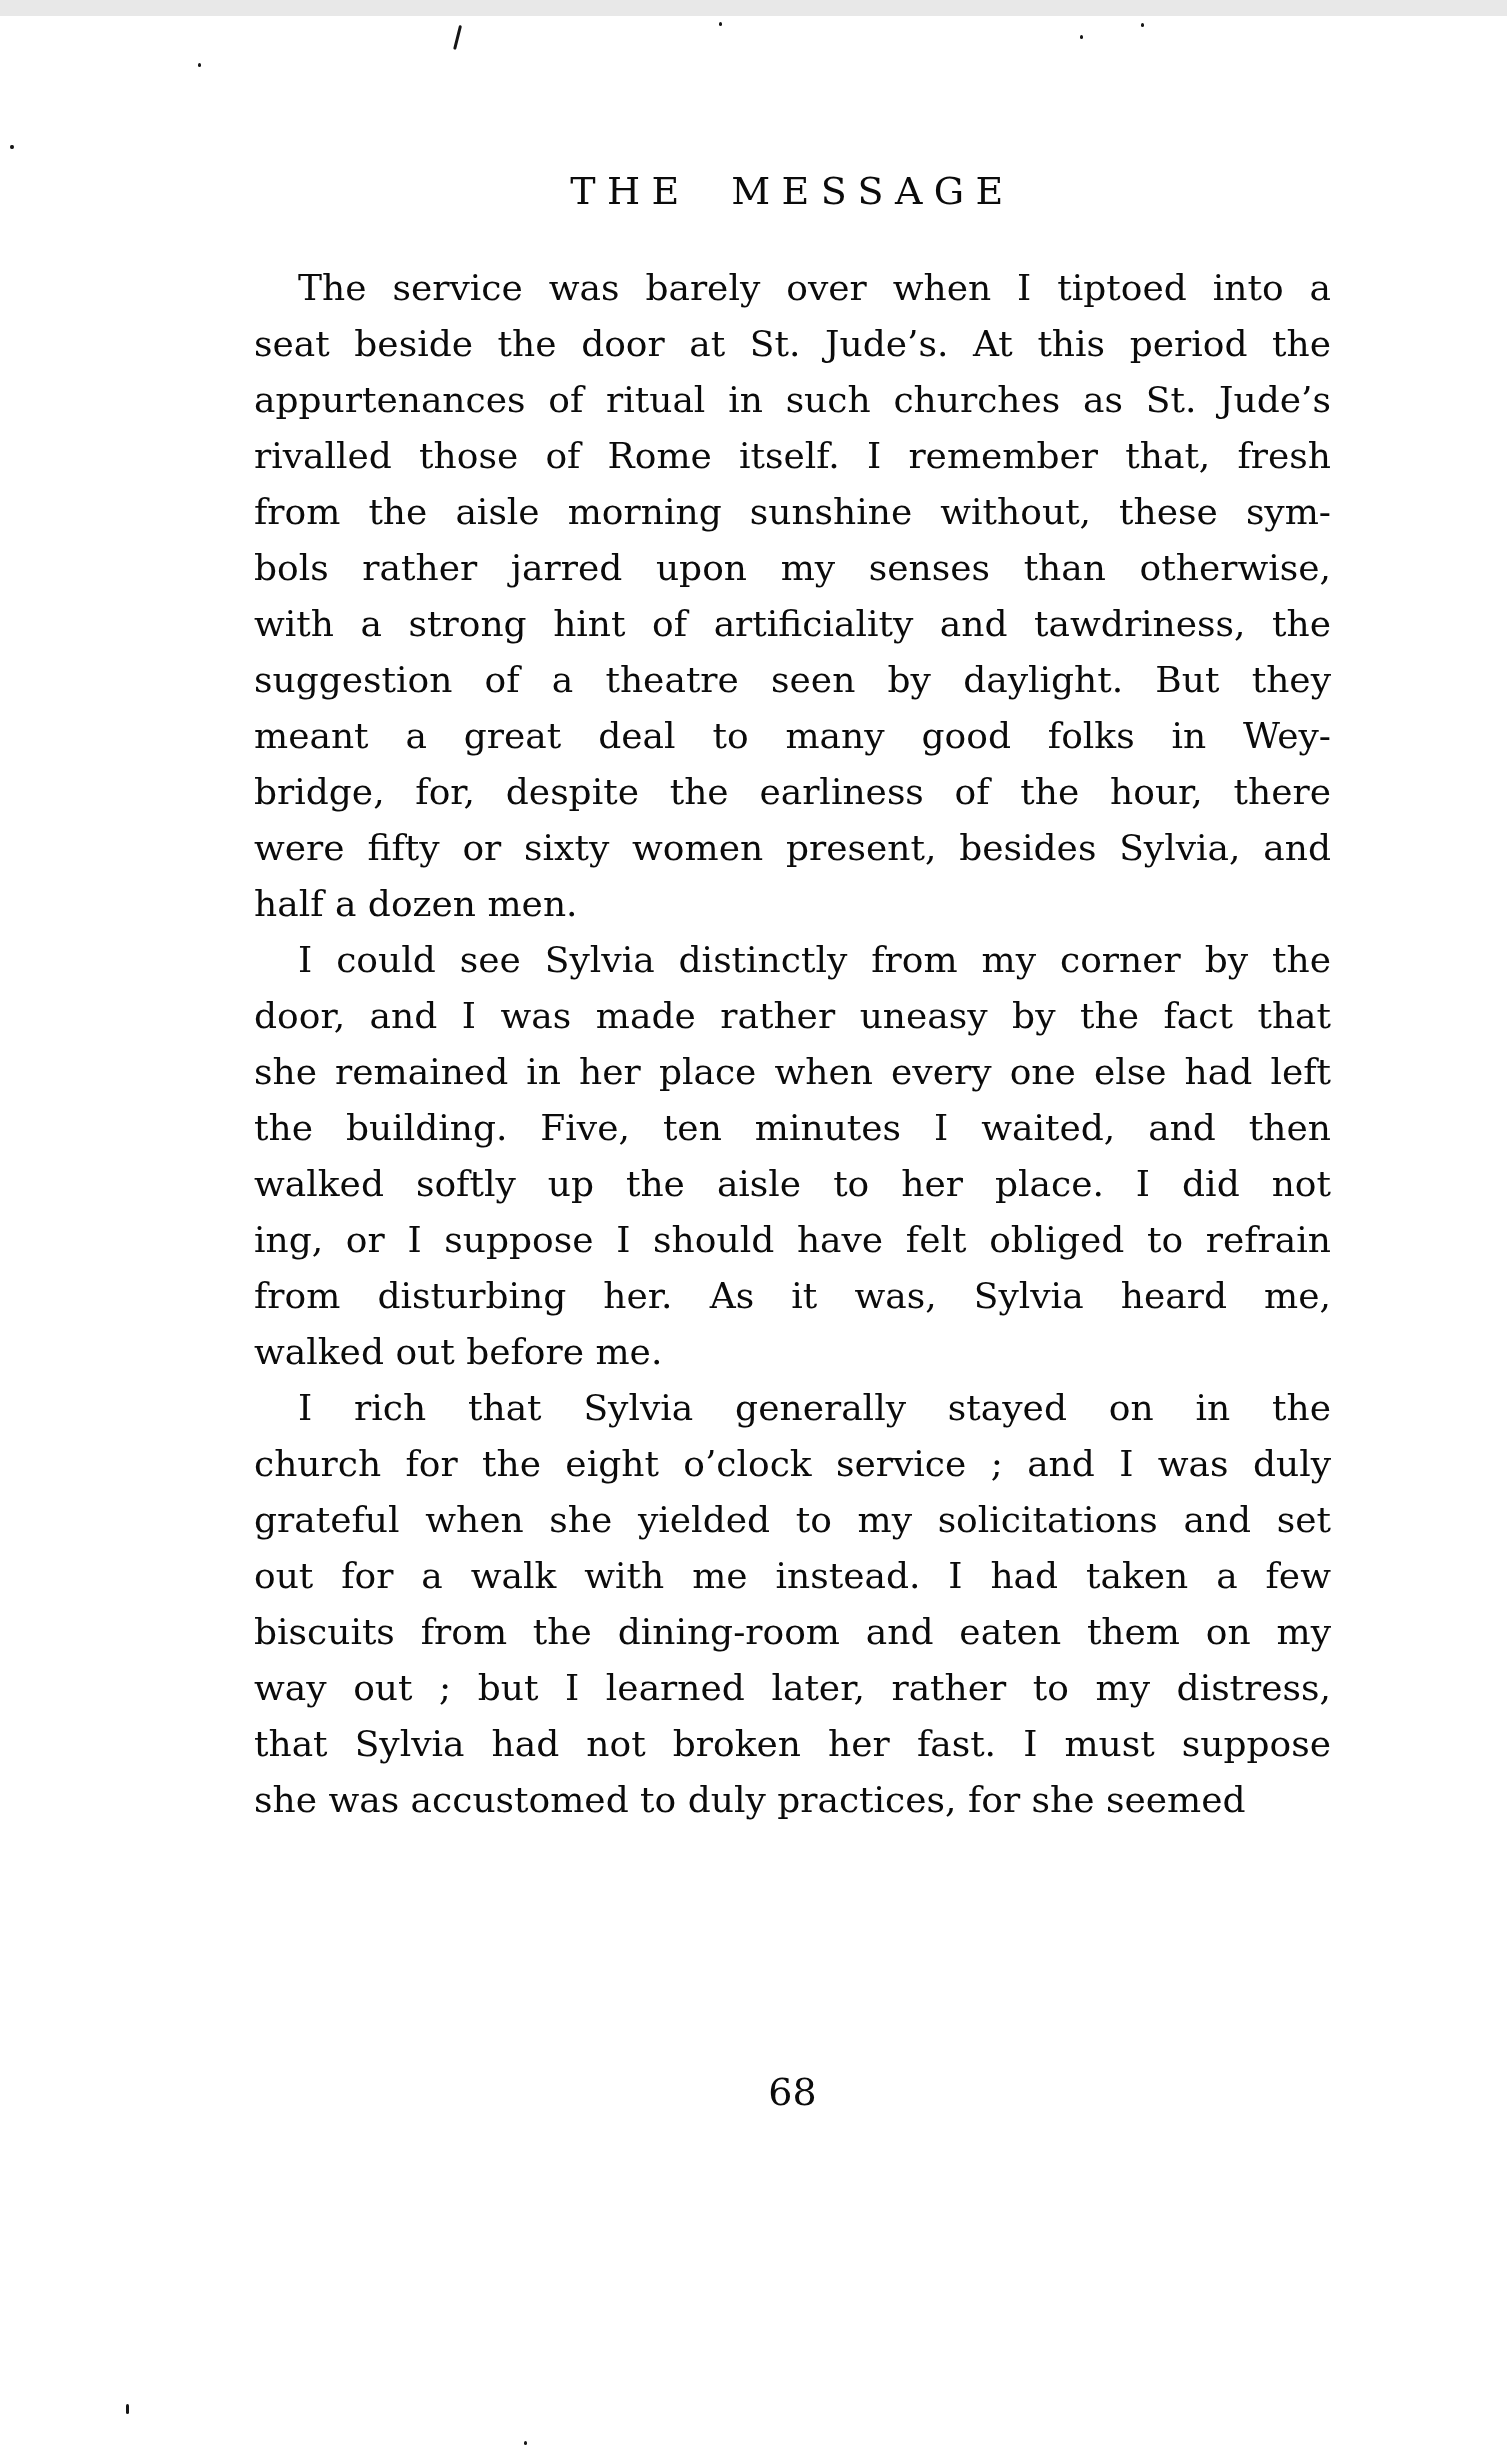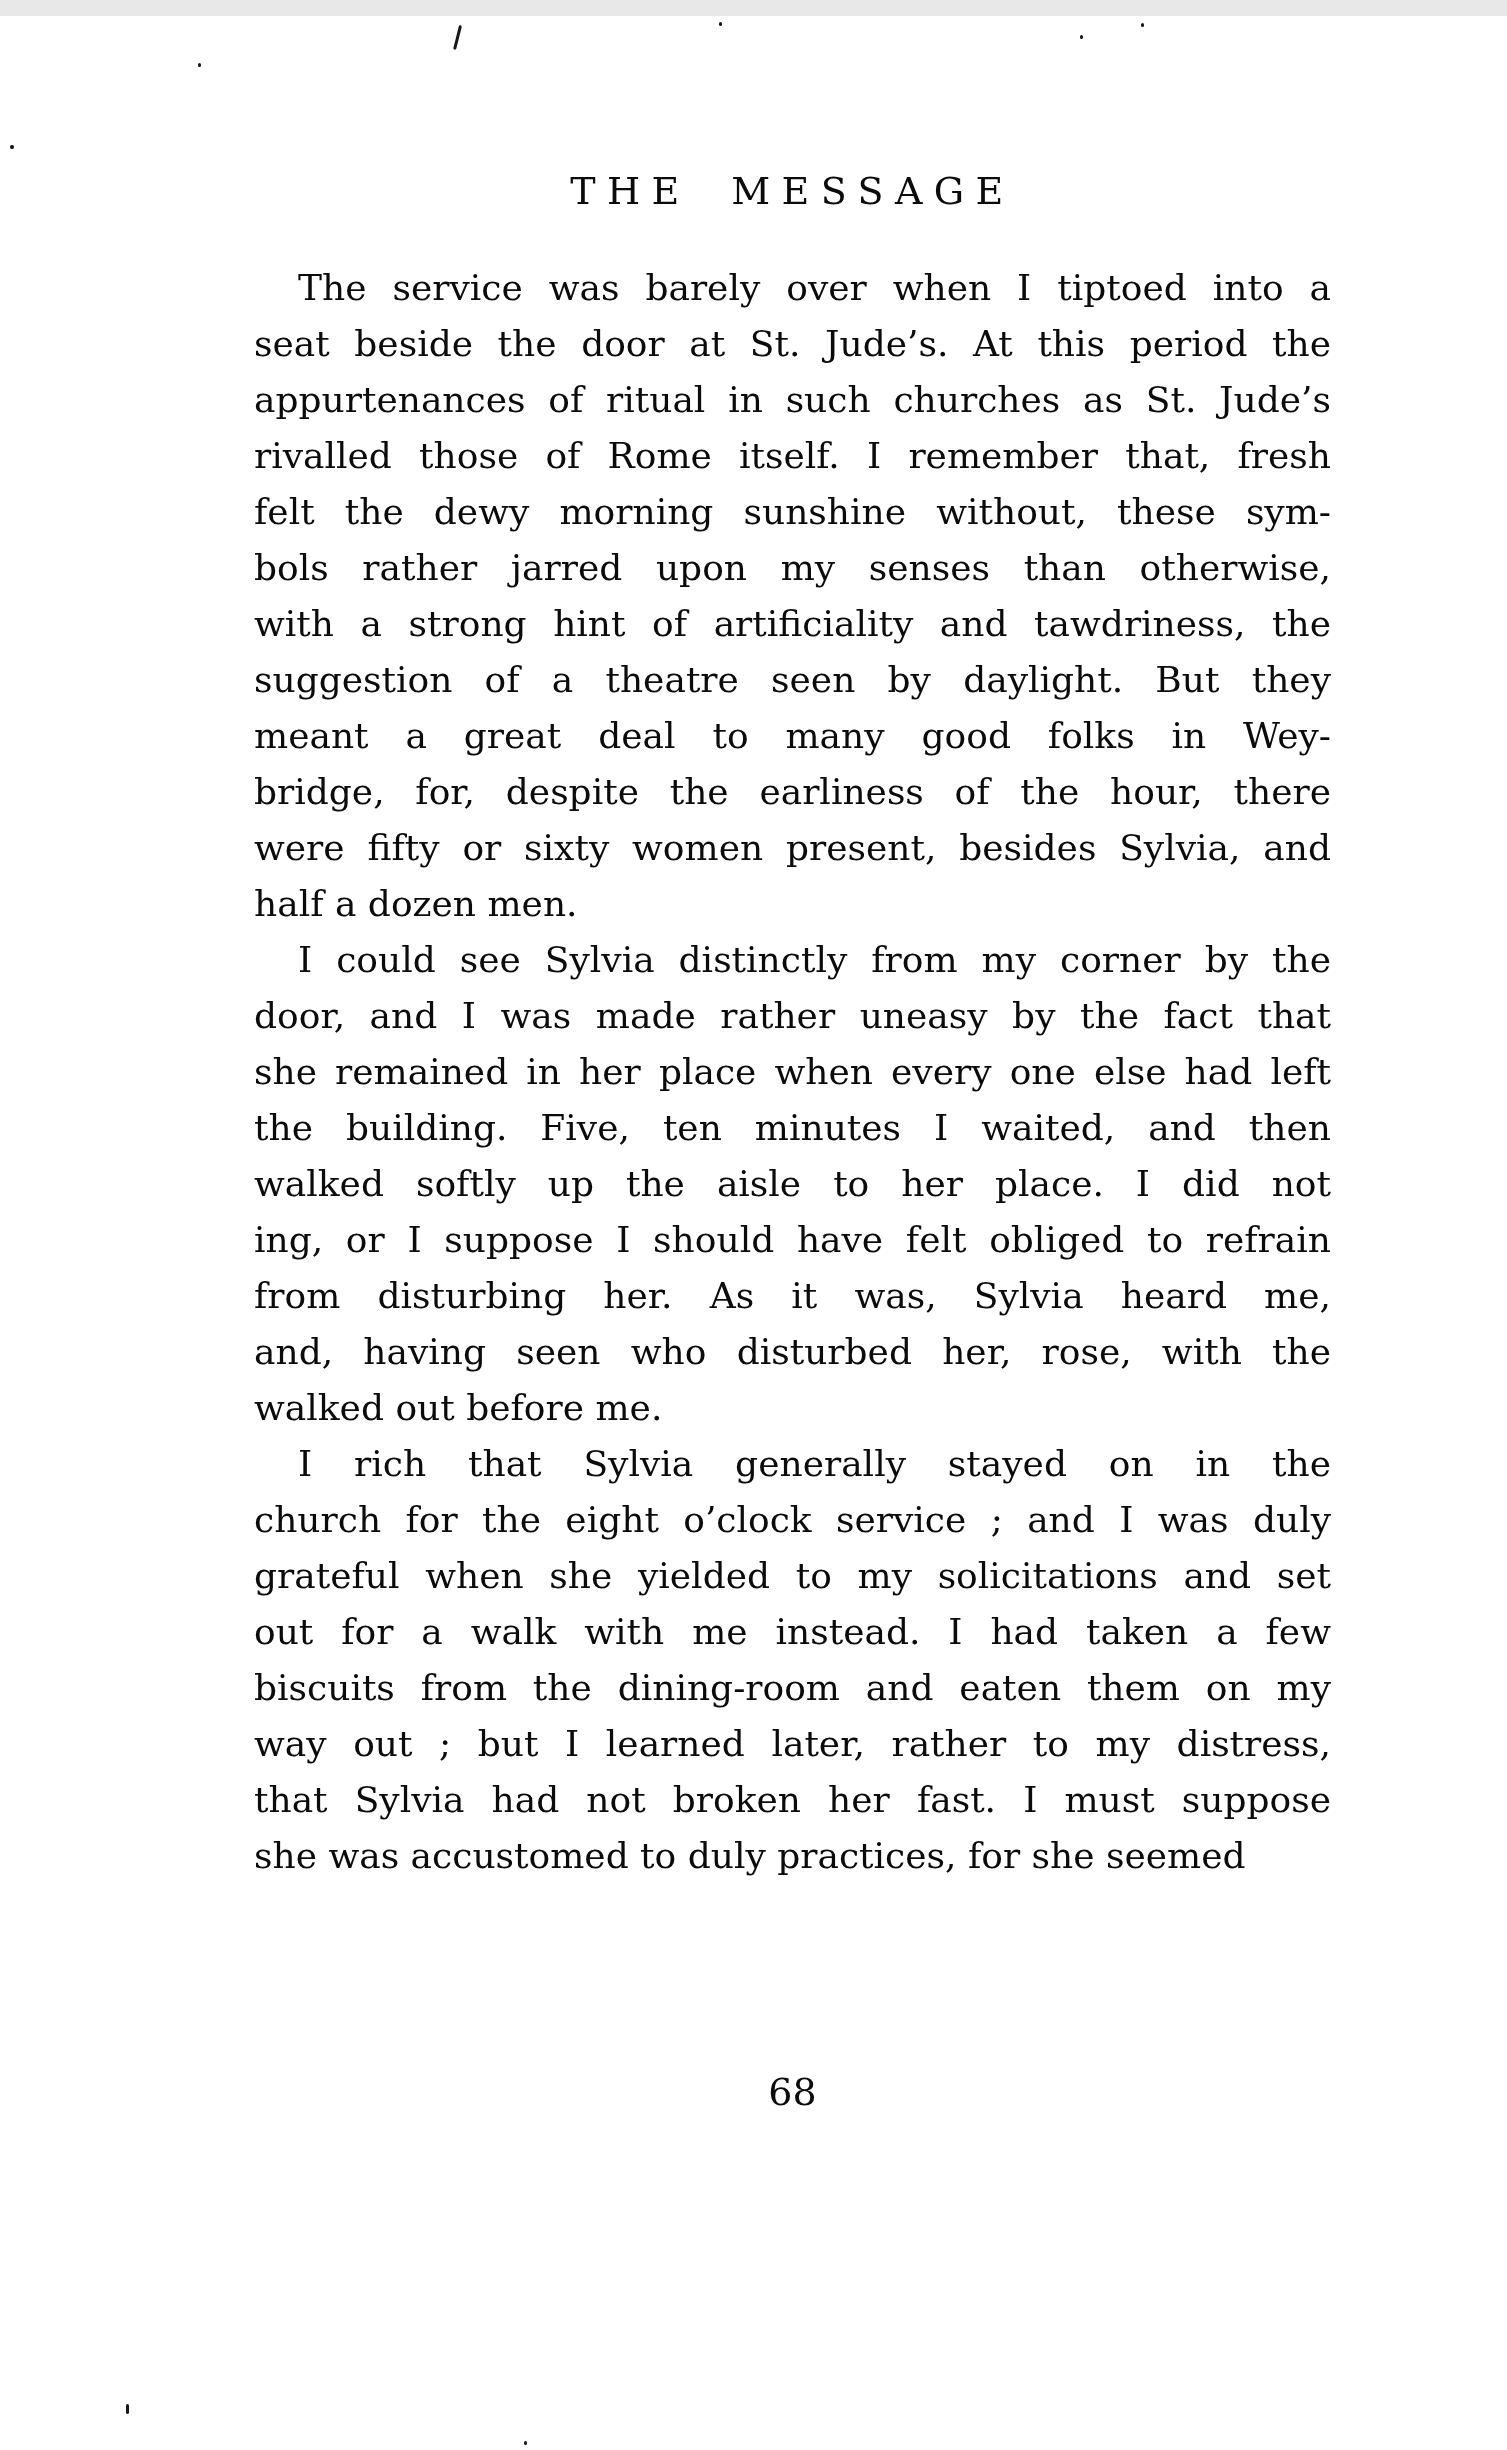--- a/index.html
+++ b/index.html
@@ -97,38 +97,37 @@
   <div class="artifact dot" style="left: 524px; top: 2425px;"></div>
 
   <div class="title">THE MESSAGE</div>
 
   <div class="body-text" id="body-text">
       <div class="paragraph">
         <div class="text-line first">The service was barely over when I tiptoed into a</div>
         <div class="text-line">seat beside the door at St. Jude’s.  At this period the</div>
         <div class="text-line">appurtenances of ritual in such churches as St. Jude’s</div>
         <div class="text-line">rivalled those of Rome itself.  I remember that, fresh</div>
-        <div class="text-line">felt the dewy morning sunshine without, these sym-</div>
+        <div class="text-line">from the aisle morning sunshine without, these sym-</div>
         <div class="text-line">bols rather jarred upon my senses than otherwise,</div>
         <div class="text-line">with a strong hint of artificiality and tawdriness, the</div>
         <div class="text-line">suggestion of a theatre seen by daylight.  But they</div>
         <div class="text-line">meant a great deal to many good folks in Wey-</div>
         <div class="text-line">bridge, for, despite the earliness of the hour, there</div>
         <div class="text-line">were fifty or sixty women present, besides Sylvia, and</div>
         <div class="text-line para-last">half a dozen men.</div>
       </div>
       <div class="paragraph">
         <div class="text-line first">I could see Sylvia distinctly from my corner by the</div>
         <div class="text-line">door, and I was made rather uneasy by the fact that</div>
         <div class="text-line">she remained in her place when every one else had left</div>
         <div class="text-line">the building.  Five, ten minutes I waited, and then</div>
         <div class="text-line">walked softly up the aisle to her place.  I did not</div>
         <div class="text-line">ing, or I suppose I should have felt obliged to refrain</div>
         <div class="text-line">from disturbing her.  As it was, Sylvia heard me,</div>
-        <div class="text-line">and, having seen who disturbed her, rose, with the</div>
         <div class="text-line para-last">walked out before me.</div>
       </div>
       <div class="paragraph">
         <div class="text-line first">I rich that Sylvia generally stayed on in the</div>
         <div class="text-line">church for the eight o’clock service ;  and I was duly</div>
         <div class="text-line">grateful when she yielded to my solicitations and set</div>
         <div class="text-line">out for a walk with me instead.  I had taken a few</div>
         <div class="text-line">biscuits from the dining-room and eaten them on my</div>
         <div class="text-line">way out ;  but I learned later, rather to my distress,</div>
         <div class="text-line">that Sylvia had not broken her fast.  I must suppose</div>

